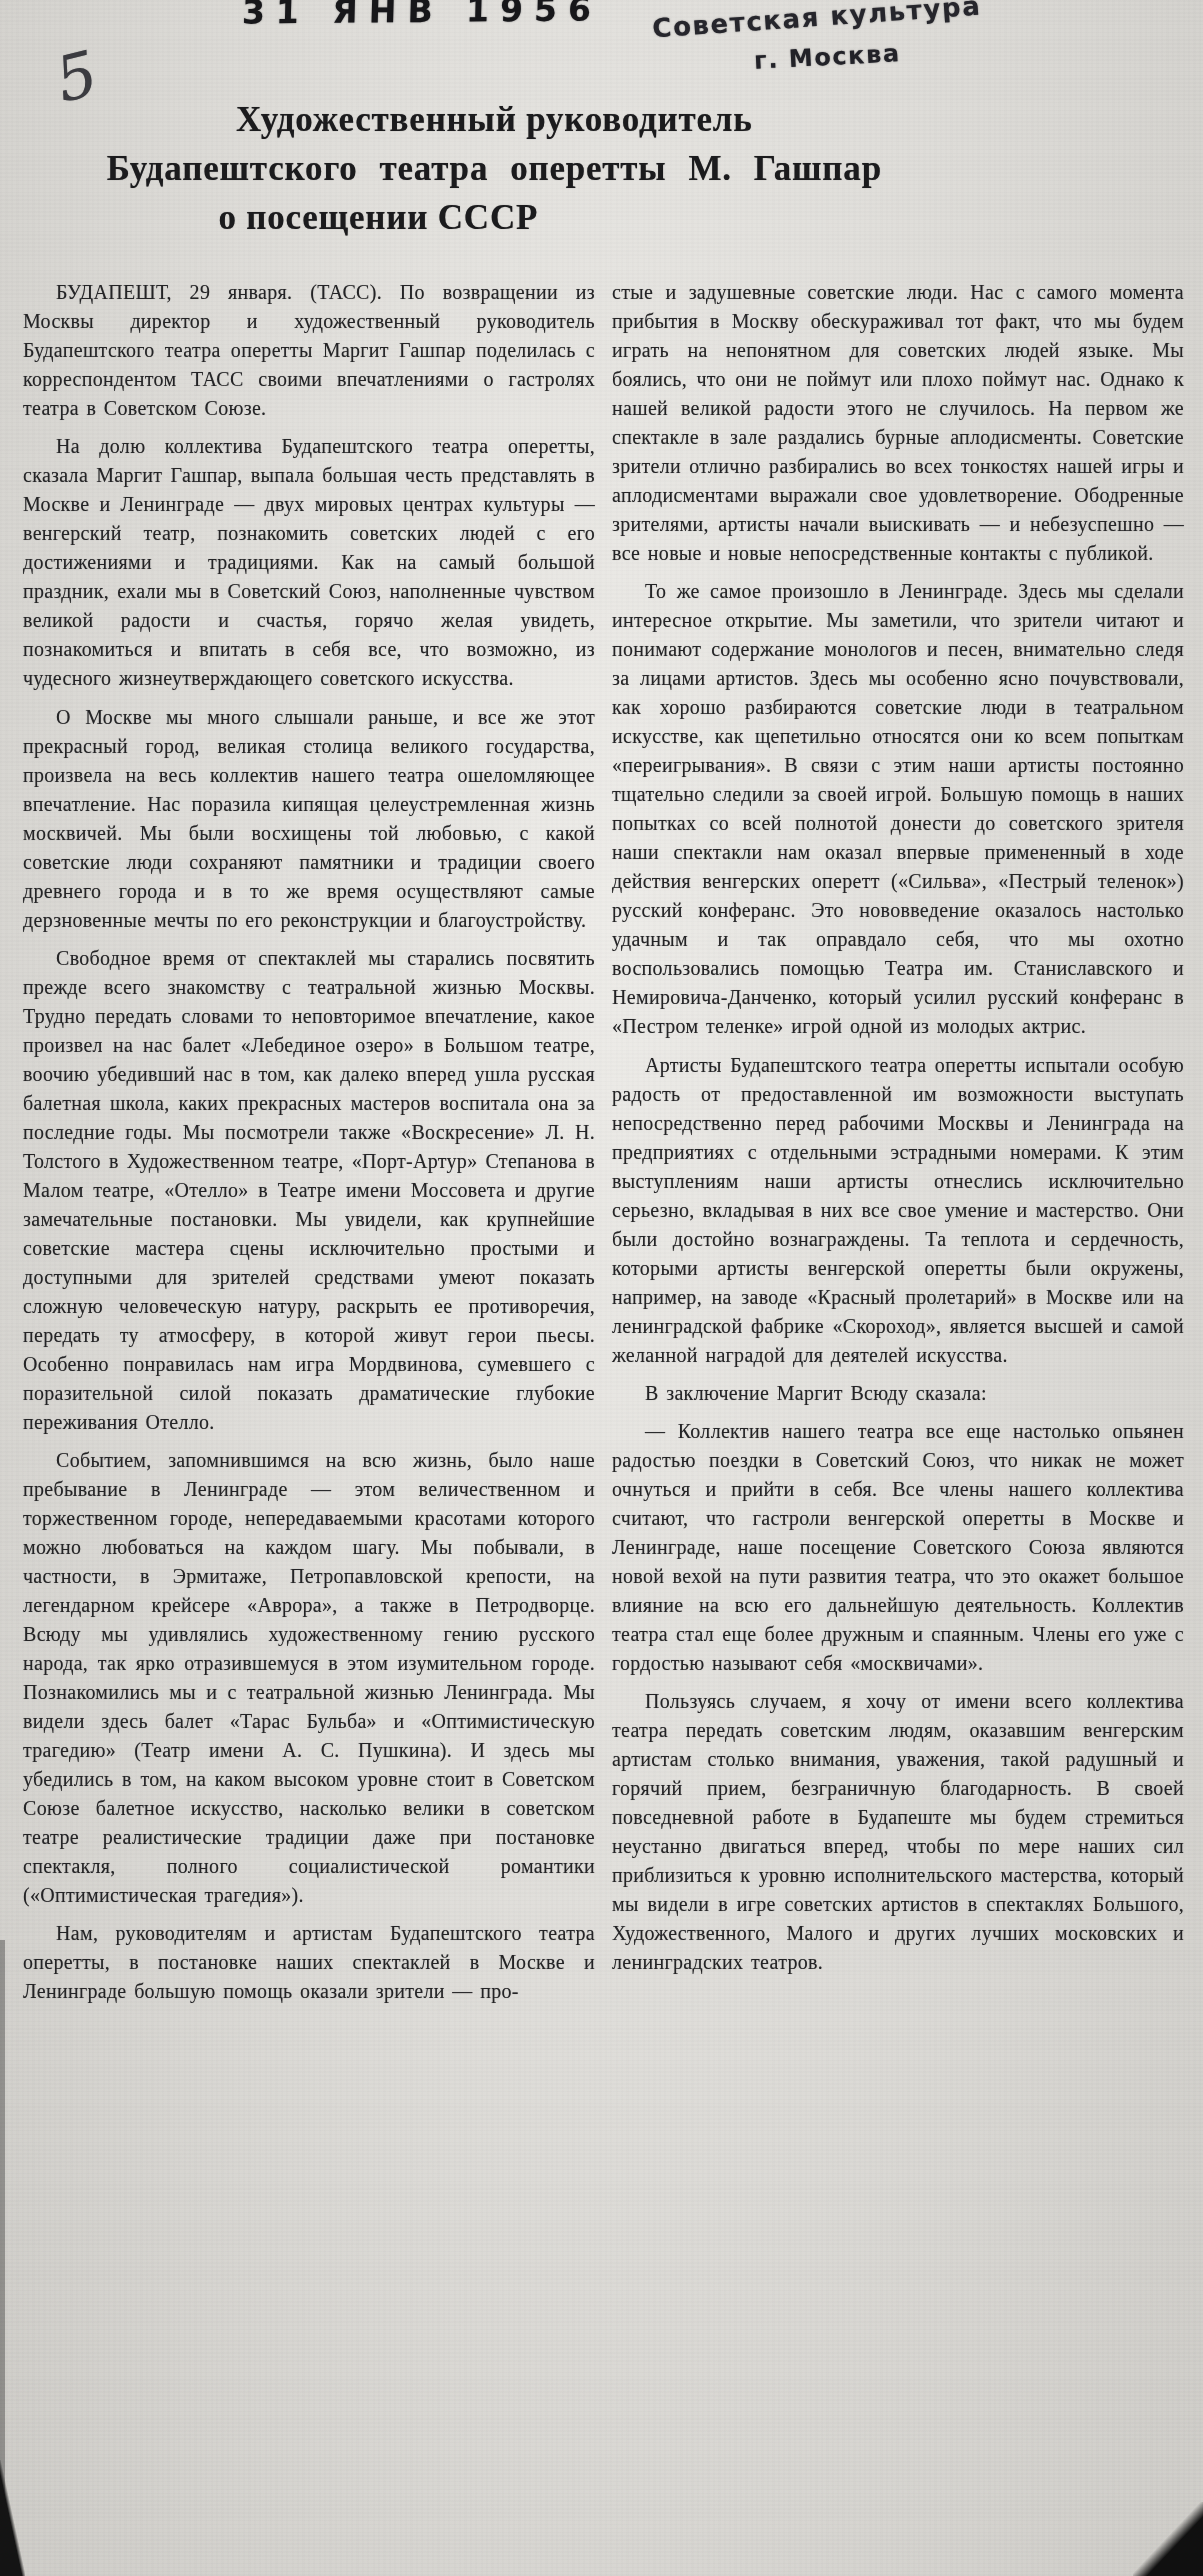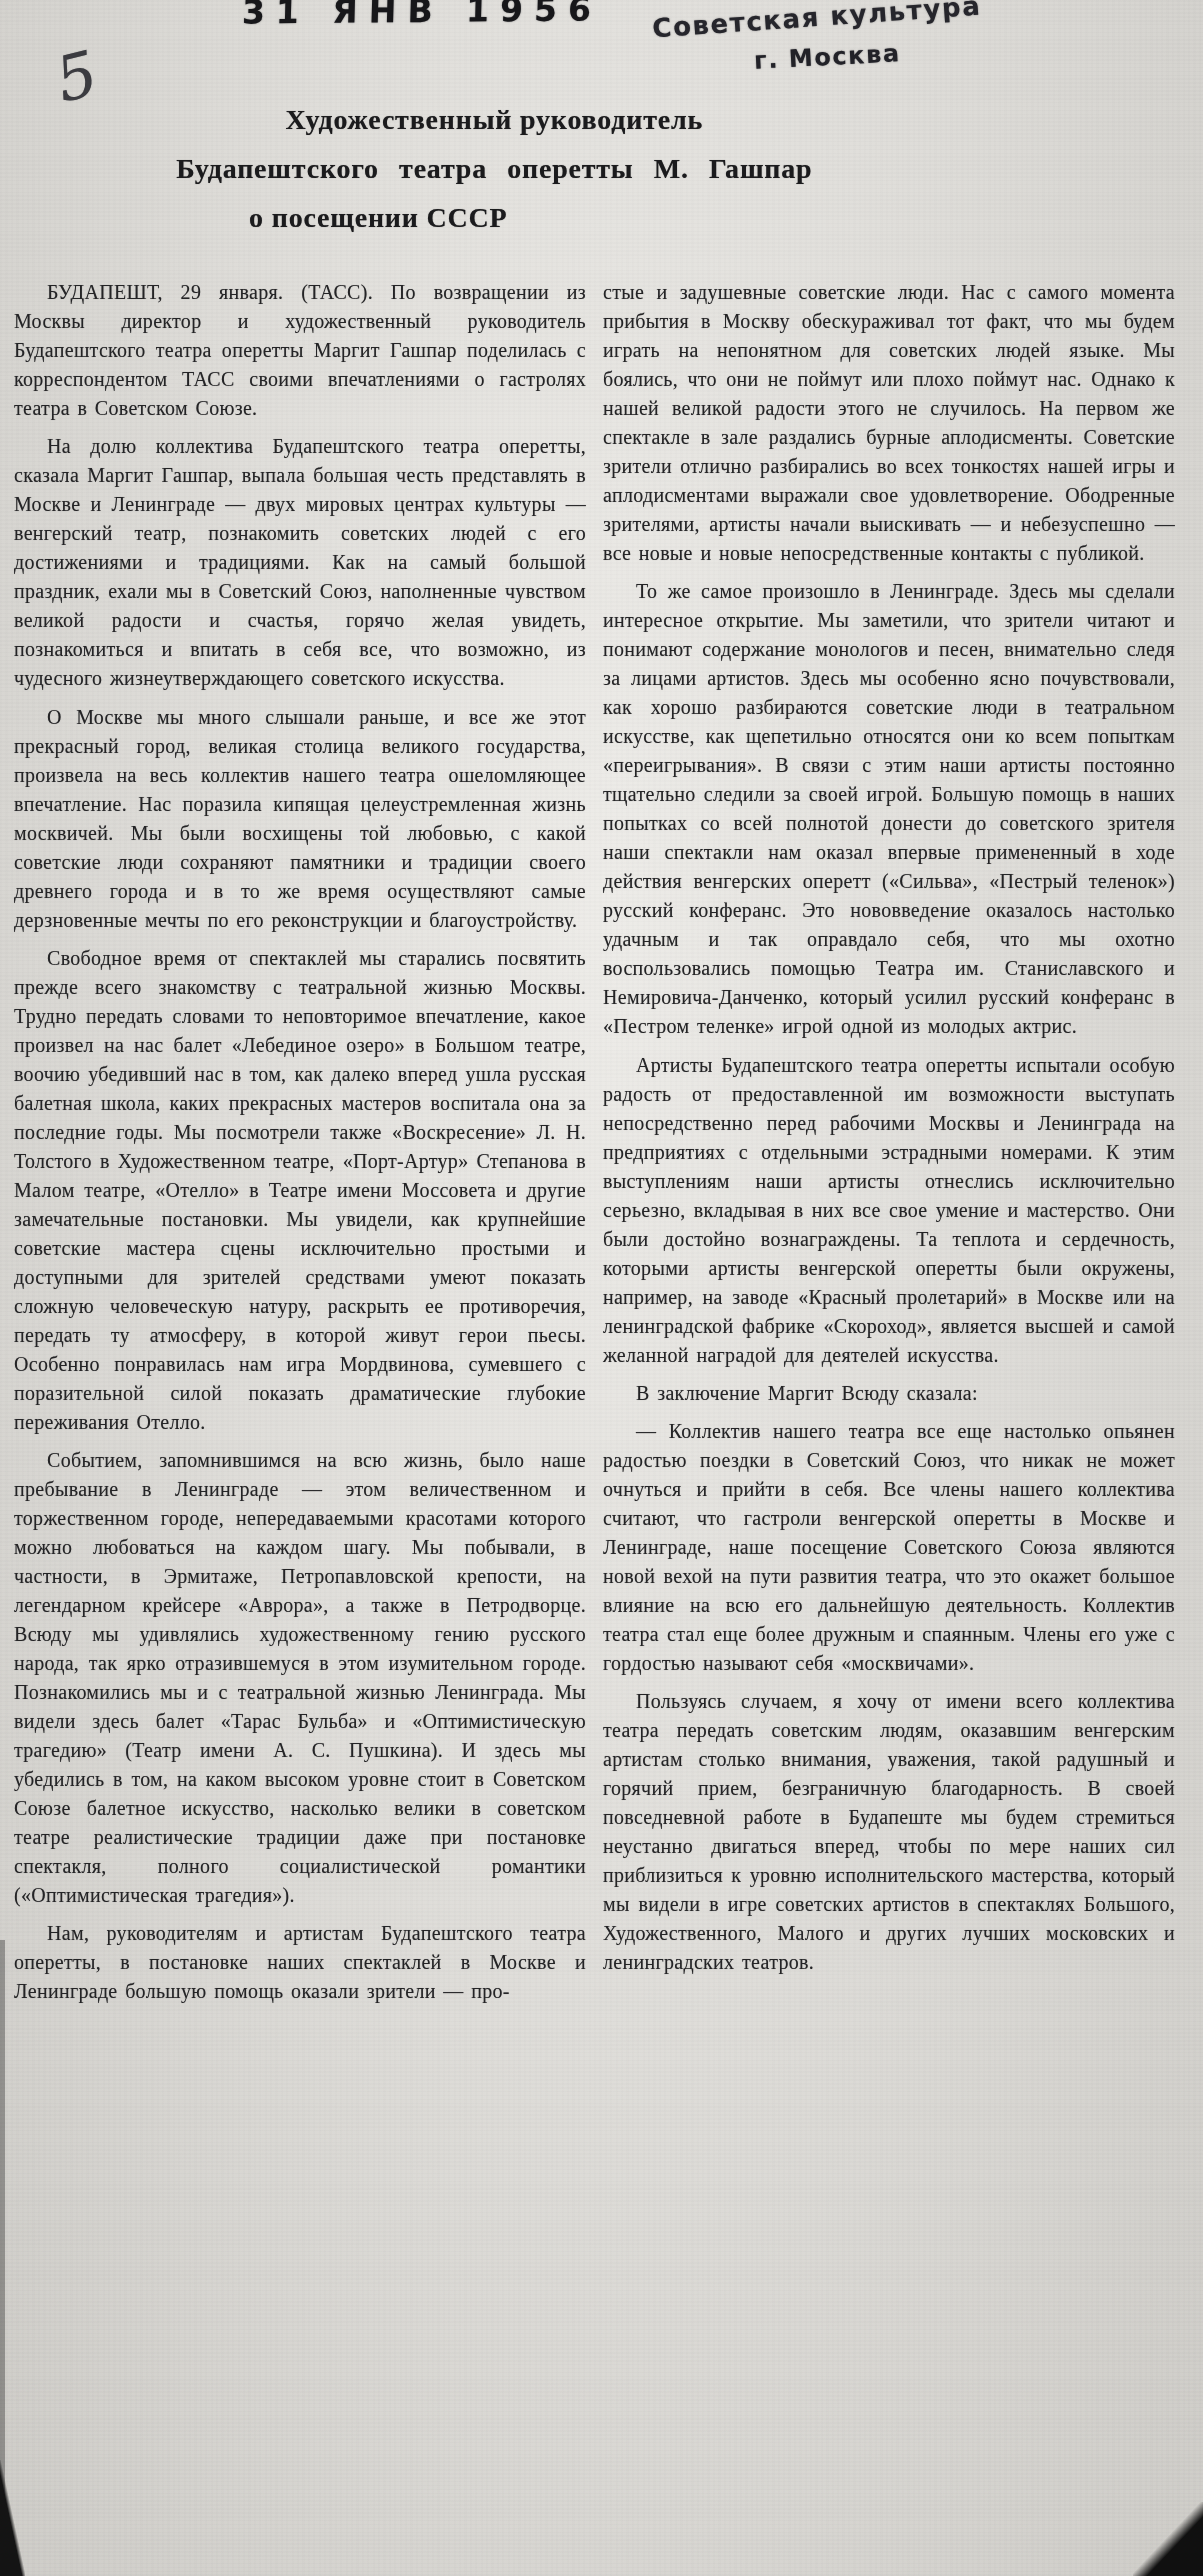--- a/index.html
+++ b/index.html
@@ -68,35 +68,35 @@
 
   
   .title {
     position: absolute;
     top: 95px;
     left: 9.3px;
     width: 970px;
     margin: 0;
     text-align: center;
     font-weight: bold;
-    font-size: 28px;
+    font-size: 35px;
     line-height: 49px;
     letter-spacing: 0.8px;
     color: #1b1b1d;
     text-shadow: 0 0 0.8px rgba(25,25,28,0.55);
   }
   .title .t-line { display: block; }
   .title .t2 { word-spacing: 12.4px; }
   .title .t3 { transform: translateX(-116px); }
 
   
   .columns {
     position: absolute;
     top: 278px;
-    left: 14px;
+    left: 23px;
     width: 1161px;
     display: flex;
     gap: 17px;
   }
   .col {
     flex: 1 1 0;
     font-size: 20px;
     line-height: 29px;
     letter-spacing: 0.3px;
     word-spacing: 2.3px;

